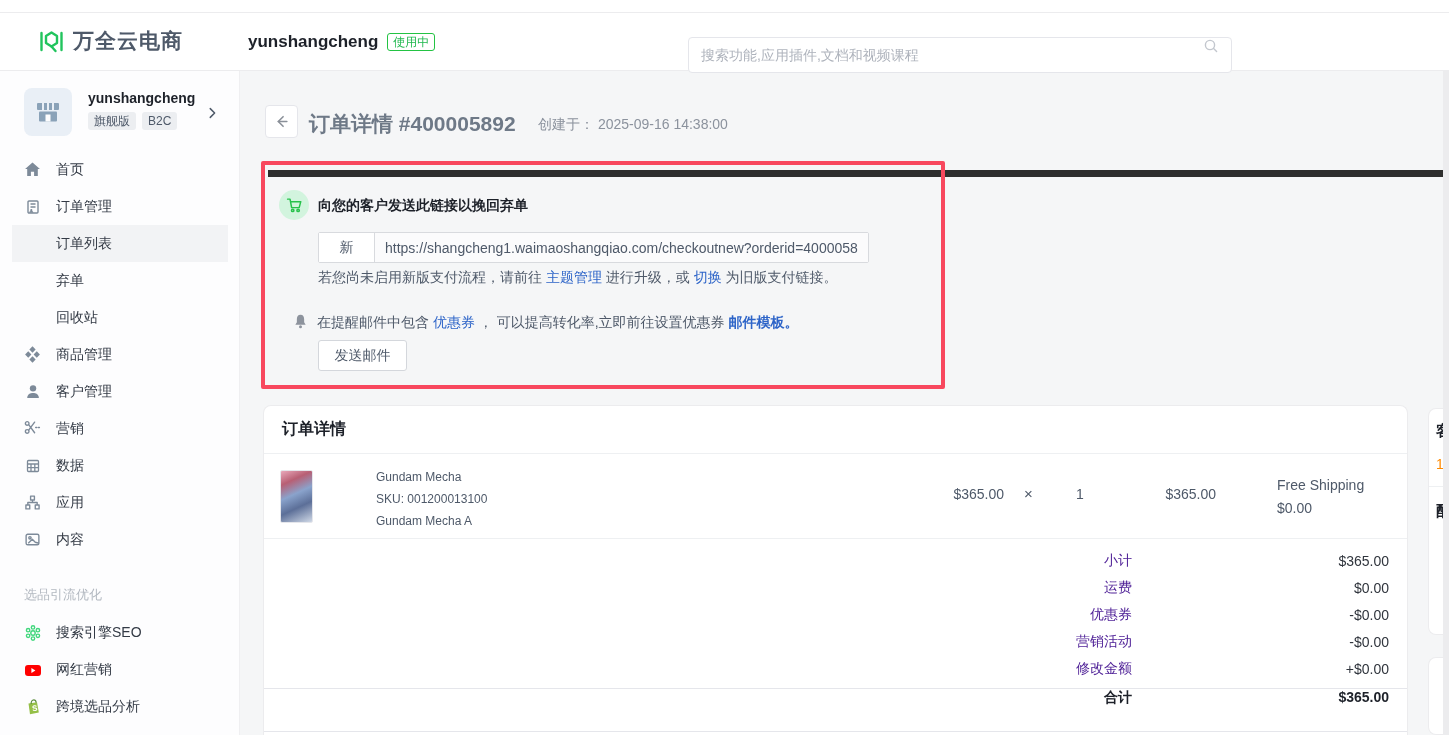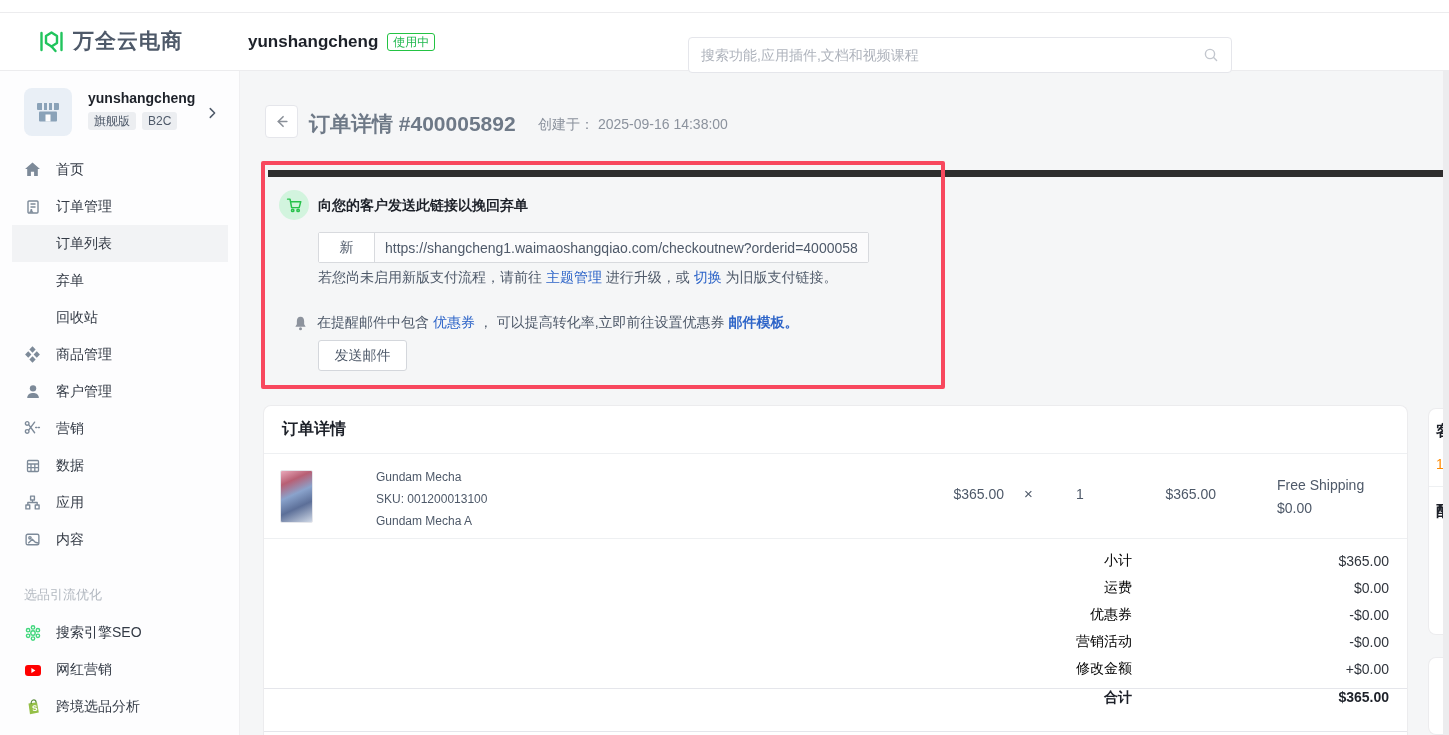--- a/index.html
+++ b/index.html
@@ -8,21 +8,21 @@
   .screen { position:relative; width:1449px; height:735px; background:#f5f6f7; overflow:hidden;text-decoration:underline; }
 
   
   .topstrip { position:absolute; left:0; top:0; width:100%; height:13px; background:#fff; border-bottom:1px solid #ececee; }
   .header { position:absolute; left:0; top:13px; width:100%; height:58px; background:#fff; border-bottom:1px solid #ececee; }
   .brand { position:absolute; left:38px; top:14px; display:flex; align-items:center; gap:8px; }
   .brand-text { font-size:21px; font-weight:700; color:#4e5969; letter-spacing:1px; }
   .store-title { position:absolute; left:248px; top:19px; display:flex; align-items:center; gap:9px; }
   .store-title .name { font-size:17px; font-weight:700; color:#1d2129; }
   .badge-active { font-size:12px; color:#20b84e; border:1px solid #23c343; border-radius:3px; padding:2px 5px; line-height:1; background:#fff; }
-  .search-box { position:absolute; left:688px; top:24px; width:544px; height:36px; background:#fff; border:1px solid #e5e6eb; border-radius:4px; display:flex; align-items:center; padding:0 12px; }
+  .search-box { position:absolute; left:688px; top:24px; width:544px; height:36px; background:#fff; border:1px solid #e5e6eb; border-radius:4px; display:flex; padding:0 12px; }
   .search-box input { flex:1; border:none; outline:none; font-size:14px; color:#4e5969; background:transparent; font-family:inherit; }
   .search-box input::placeholder { color:#aeb3bc; }
 
   
   .sidebar { position:absolute; left:0; top:71px; width:240px; height:664px; background:#fdfdfe; border-right:1px solid #efeff1; overflow:hidden; }
   .store-block { position:absolute; left:24px; top:17px; width:200px; display:flex; }
   .avatar { width:48px; height:48px; border-radius:8px; background:#e9eff6; display:flex; align-items:center; justify-content:center; flex:none; }
   .store-meta { margin-left:16px; }
   .store-meta .sname { font-size:14px; font-weight:700; color:#1d2129; margin-top:2px; }
   .badge-row { display:flex; gap:6px; margin-top:6px; }
@@ -48,38 +48,38 @@
 
   
   .cart-circle { position:absolute; left:279px; top:190px; width:30px; height:30px; border-radius:50%; background:#d2f4de; display:flex; align-items:center; justify-content:center; }
   .panel-title { position:absolute; left:318px; top:197px; font-size:14px; font-weight:700; color:#1d2129; }
   .link-group { position:absolute; left:318px; top:232px; width:551px; height:31px; border:1px solid #d8dade; border-radius:2px; display:flex; background:#fff; }
   .link-prefix { width:56px; border-right:1px solid #d8dade; display:flex; align-items:center; justify-content:center; font-size:14px; color:#4e5969; background:#fff; flex:none; }
   .link-group input { flex:1; border:none; outline:none; background:#fbfbfc; font-size:14px; color:#4e5969; padding:0 10px; font-family:inherit; white-space:nowrap; overflow:hidden; }
   .note-line { position:absolute; left:318px; top:269px; font-size:14px; color:#4e5969; }
   .blue-link { color:#2d64c8; cursor:pointer; }
   .blue-link.bold { font-weight:700; }
-  .reminder-line { position:absolute; left:293px; top:314px; font-size:14px; color:#4e5969; display:flex; align-items:center; gap:9px; }
+  .reminder-line { position:absolute; left:293px; top:314px; font-size:14px; color:#4e5969; display:flex; align-items:flex-start; gap:9px; }
   .send-btn { position:absolute; left:318px; top:340px; width:89px; height:31px; background:#fff; border:1px solid #d4d7dc; border-radius:3px; font-size:14px; color:#4e5969; display:flex; align-items:center; justify-content:center; cursor:pointer; }
 
   
   .order-card { position:absolute; left:263px; top:405px; width:1145px; height:335px; background:#fff; border-radius:8px 8px 0 0; border:1px solid #ececee; border-bottom:none; overflow:hidden; }
   .oc-header { height:48px; display:flex; align-items:center; padding:0 18px; border-bottom:1px solid #eef0f2; font-size:16px; font-weight:700; color:#1d2129; }
   .item-row { position:relative; height:85px; border-bottom:1px solid #eef0f2; }
   .thumb { position:absolute; left:16px; top:16px; width:33px; height:53px; border:1px solid #e5e6eb; border-radius:2px; background:
       linear-gradient(155deg,#e9a9bb 0%,#b85f74 22%,#8aa3cc 45%,#5c6f98 68%,#cfd8e6 100%); }
   .item-info { position:absolute; left:112px; top:12px; font-size:12px; color:#4e5969; line-height:22px; }
   .col-price { position:absolute; left:640px; top:32px; width:100px; text-align:right; font-size:14px; }
   .col-x { position:absolute; left:760px; top:31px; font-size:15px; color:#4e5969; }
   .col-qty { position:absolute; left:812px; top:32px; font-size:14px; }
   .col-total { position:absolute; left:852px; top:32px; width:100px; text-align:right; font-size:14px; }
   .col-ship { position:absolute; left:1013px; top:20px; font-size:14px; line-height:23px; }
   .totals { padding:8px 18px 6px 0; border-bottom:1px solid #e5e6eb; }
   .trow { display:flex; justify-content:flex-end; align-items:center; height:27px; font-size:14px; }
-  .trow .tl { width:140px; text-align:right; color:#000000; }
+  .trow .tl { width:140px; text-align:right; color:#4c1d95; }
   .trow .sp { width:157px; }
   .trow .tv { width:100px; text-align:right; color:#30353d; }
   .grand { display:flex; justify-content:flex-end; align-items:flex-start; height:43px; padding-right:18px; border-bottom:1px solid #e5e6eb; font-size:14px; font-weight:700; color:#1d2129; }
   .grand .tl { width:140px; text-align:right; }
   .grand .sp { width:157px; }
   .grand .tv { width:100px; text-align:right; }
 
   
   .sliver { position:absolute; left:1428px; width:15px; background:#fff; border-radius:8px 0 0 8px; border:1px solid #ececee; border-right:none; overflow:hidden; }
   .sliver1 { top:408px; height:227px; }

